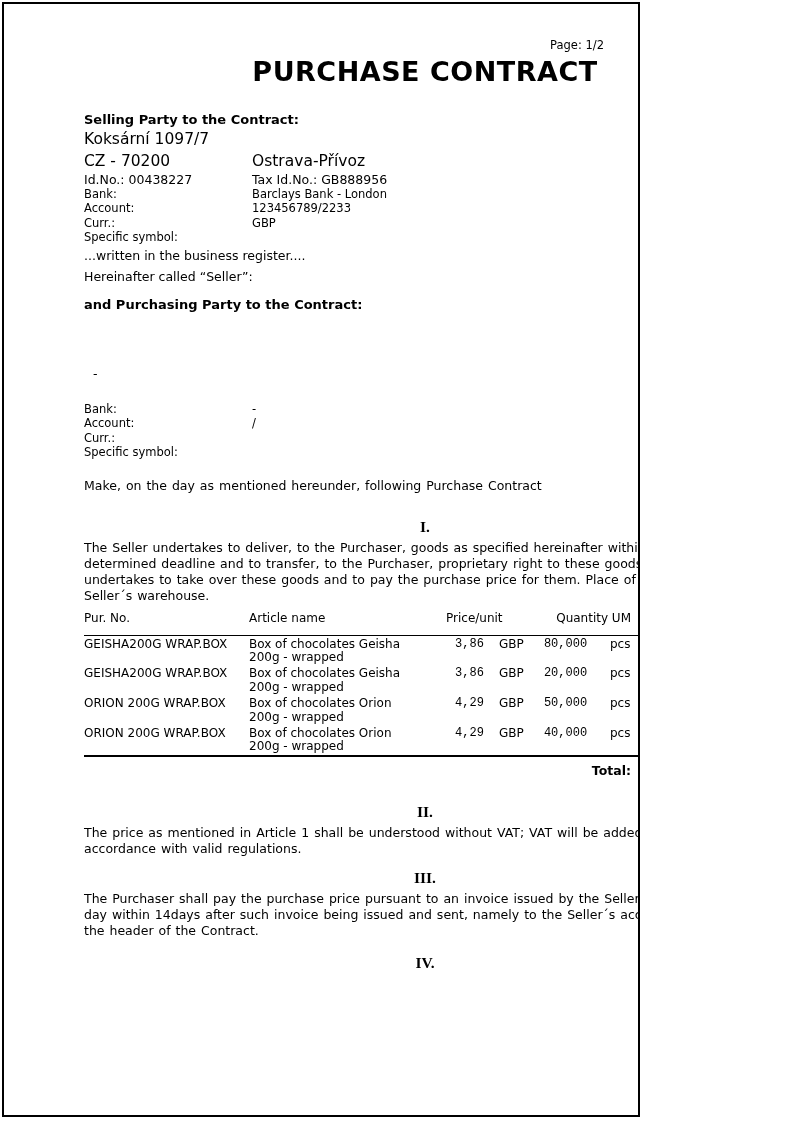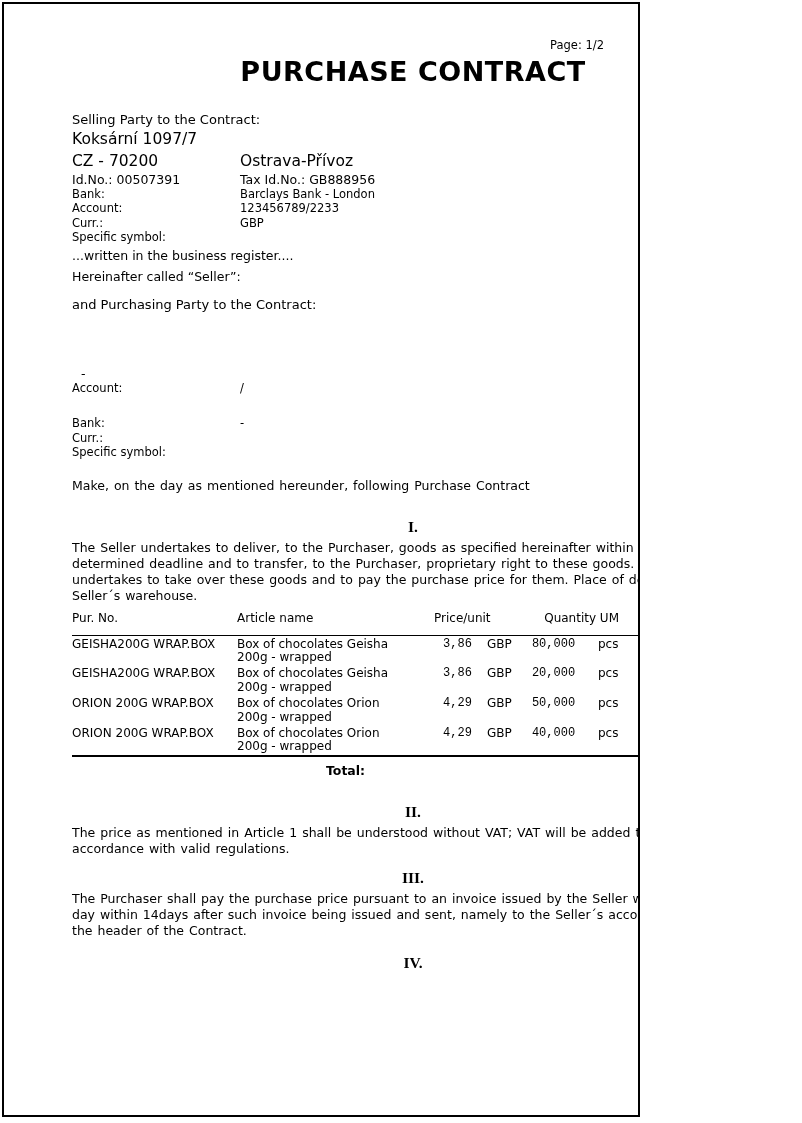--- a/index.html
+++ b/index.html
@@ -3,23 +3,23 @@
 <meta charset="utf-8">
 <style>
   html,body{margin:0;padding:0;background:#fff;}
   body{width:802px;height:1123px;position:relative;}
   .page{
     position:absolute;left:2px;top:2px;width:638px;height:1115px;
     border:2px solid #000;background:#fff;overflow:hidden;
     font-family:"DejaVu Sans",sans-serif;color:#000;box-sizing:border-box;
   }
   .page-num{position:absolute;top:34px;right:34px;font-size:11.5px;line-height:14px;}
-  .content{position:absolute;left:68px;top:0;width:716px;}
+  .content{position:absolute;left:80px;top:0;width:716px;}
   .title{margin-top:52px;width:682px;text-align:center;font-size:27px;font-weight:bold;line-height:32px;letter-spacing:.5px;}
-  .party-heading{margin-top:24px;font-size:13px;font-weight:normal;line-height:16px;}
+  .party-heading{margin-top:24px;font-size:13px;font-weight:bold;line-height:16px;}
   .big{font-size:15.5px;line-height:22px;}
   .big.first{margin-top:6px;}
   .row .lbl{display:inline-block;width:168px;vertical-align:top;}
   .row-mid{font-size:12.5px;line-height:15px;}
   .row-sm{font-size:11.5px;line-height:14.3px;}
   .register{margin-top:4px;font-size:12.5px;line-height:15px;}
   .hereinafter{margin-top:6px;font-size:12.5px;line-height:15px;}
   .party-heading.second{margin-top:13px;}
   .dash-line{margin-top:53px;margin-left:9px;font-size:12.5px;line-height:15px;}
   .pbank{margin-top:21px;}
@@ -34,64 +34,64 @@
   table.items th.r{text-align:right;}
   table.items th.datecol, table.items td.datecol{text-align:right;padding-right:32px;padding-left:36px;}
   table.items td{font-size:12px;line-height:13.4px;vertical-align:top;padding:2px 0 1px 0;}
   td.article{white-space:pre-line;}
   .split{display:flex;}
   .split .num{flex:1;text-align:center;font-family:Liberation Mono, monospace;}
   .split .unit{padding-left:6px;overflow:hidden;white-space:nowrap;}
   .unit-gbp{width:28px;}
   .unit-pcs{width:21px;}
   .total-line{margin-top:6px;width:710px;font-size:12.5px;font-weight:bold;line-height:15px;}
-  .total-line .tlabel{display:inline-block;width:547px;text-align:center;vertical-align:top;}
+  .total-line .tlabel{display:inline-block;width:547px;text-align:right;vertical-align:top;}
   .total-line .tvalue{display:inline-flex;width:131px;vertical-align:top;}
   .total-line .tvalue .num{flex:1;text-align:right;}
   .total-line .tvalue .unit{width:28px;padding-left:6px;}
 </style>
 </head>
 <body>
 
 <div class="page">
   <div class="page-num">Page: 1/2</div>
 
   <div class="content">
     <div class="title">PURCHASE CONTRACT</div>
 
     <div class="party-heading">Selling Party to the Contract:</div>
     <div class="big">Koksární 1097/7</div>
     <div class="big row">
       <span class="lbl">CZ - 70200</span><span>Ostrava-Přívoz</span>
     </div>
     <div class="row-mid row">
-      <span class="lbl">Id.No.: 00507391</span><span>Tax Id.No.: GB888956</span>
+      <span class="lbl">Id.No.: 00438227</span><span>Tax Id.No.: GB888956</span>
     </div>
     <div class="row-sm row">
       <span class="lbl">Bank:</span><span>Barclays Bank - London</span>
     </div>
     <div class="row-sm row">
       <span class="lbl">Account:</span><span>123456789/2233</span>
     </div>
     <div class="row-sm row">
       <span class="lbl">Curr.:</span><span>GBP</span>
     </div>
     <div class="row-sm row">
       <span class="lbl">Specific symbol:</span><span></span>
     </div>
     <div class="register">...written in the business register....</div>
     <div class="hereinafter">Hereinafter called “Seller”:</div>
 
     <div class="party-heading second">and Purchasing Party to the Contract:</div>
     <div class="dash-line">-</div>
-    <div class="row-sm row">
-      <span class="lbl">Account:</span><span>/</span>
-    </div>
     <div class="row-sm row pbank">
       <span class="lbl">Bank:</span><span>-</span>
+    </div>
+    <div class="row-sm row">
+      <span class="lbl">Account:</span><span>/</span>
     </div>
     <div class="row-sm row">
       <span class="lbl">Curr.:</span><span></span>
     </div>
     <div class="row-sm row">
       <span class="lbl">Specific symbol:</span><span></span>
     </div>
 
     <div class="intro">Make, on the day as mentioned hereunder, following Purchase Contract</div>
 

